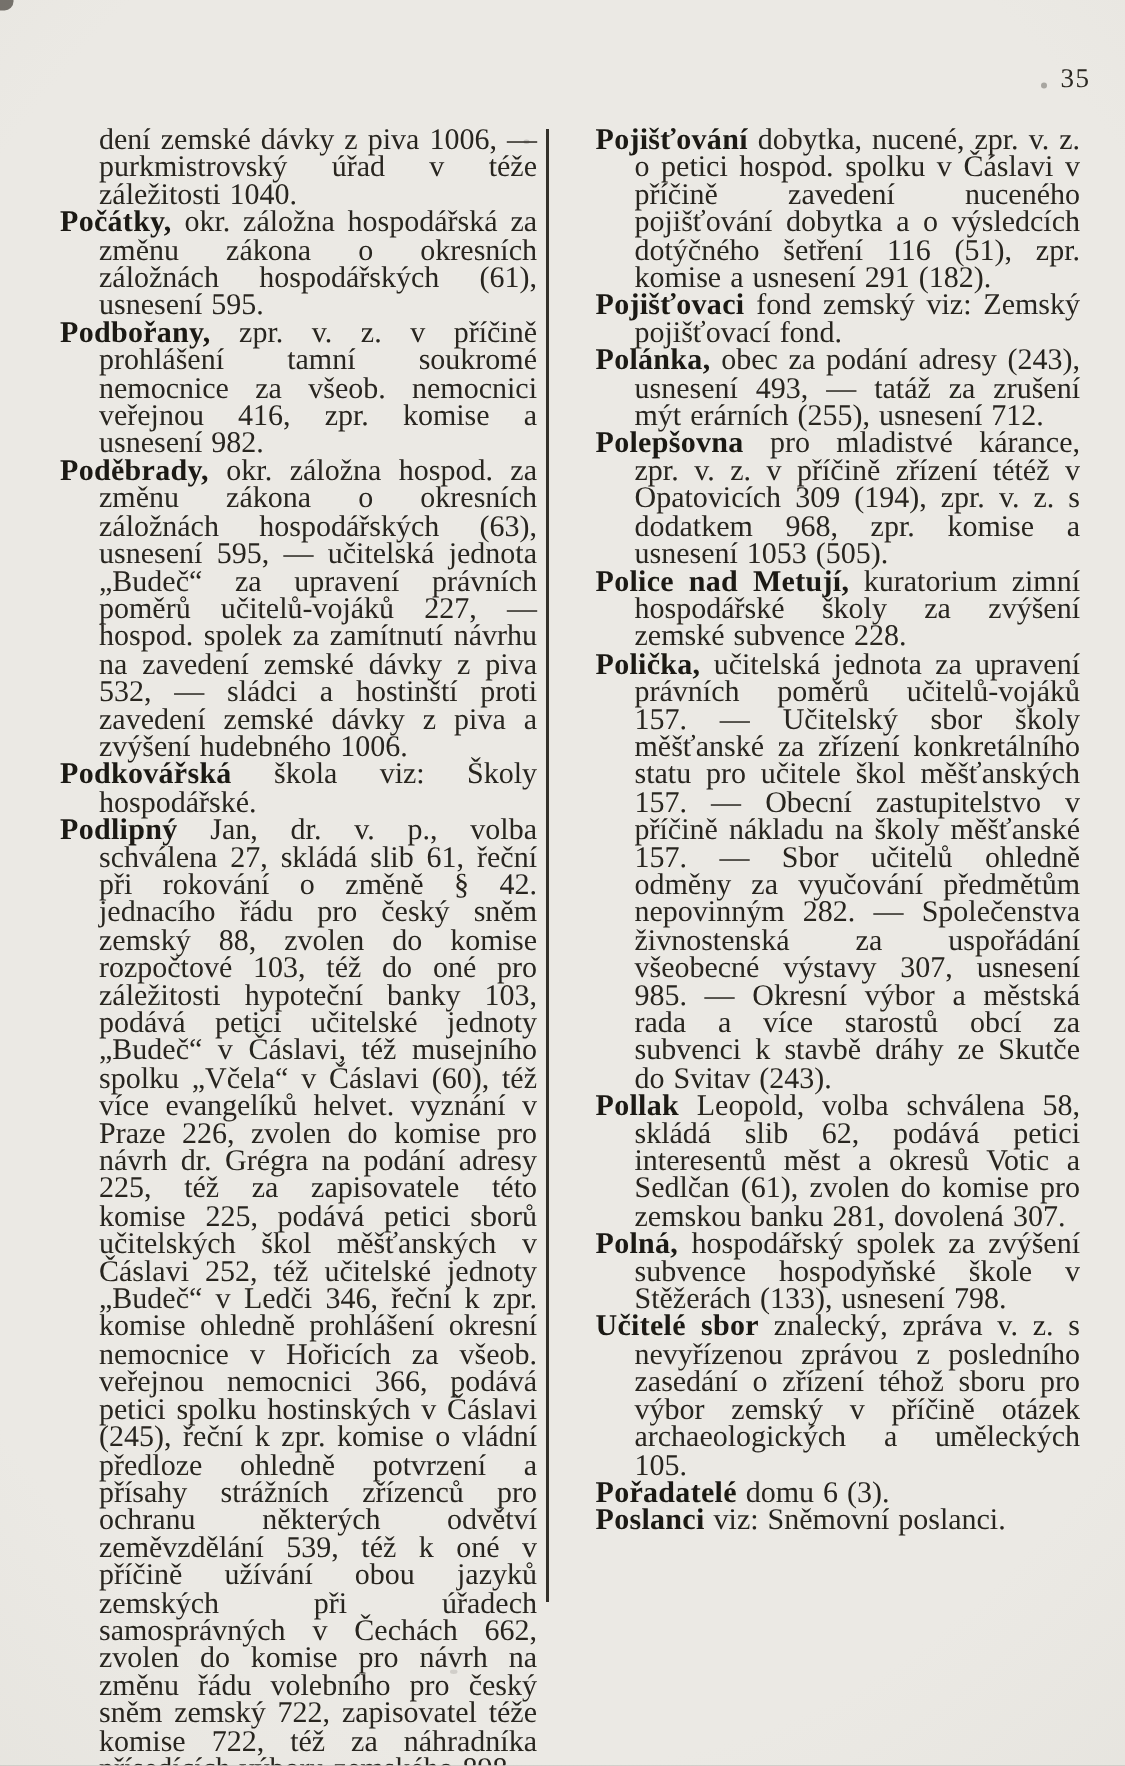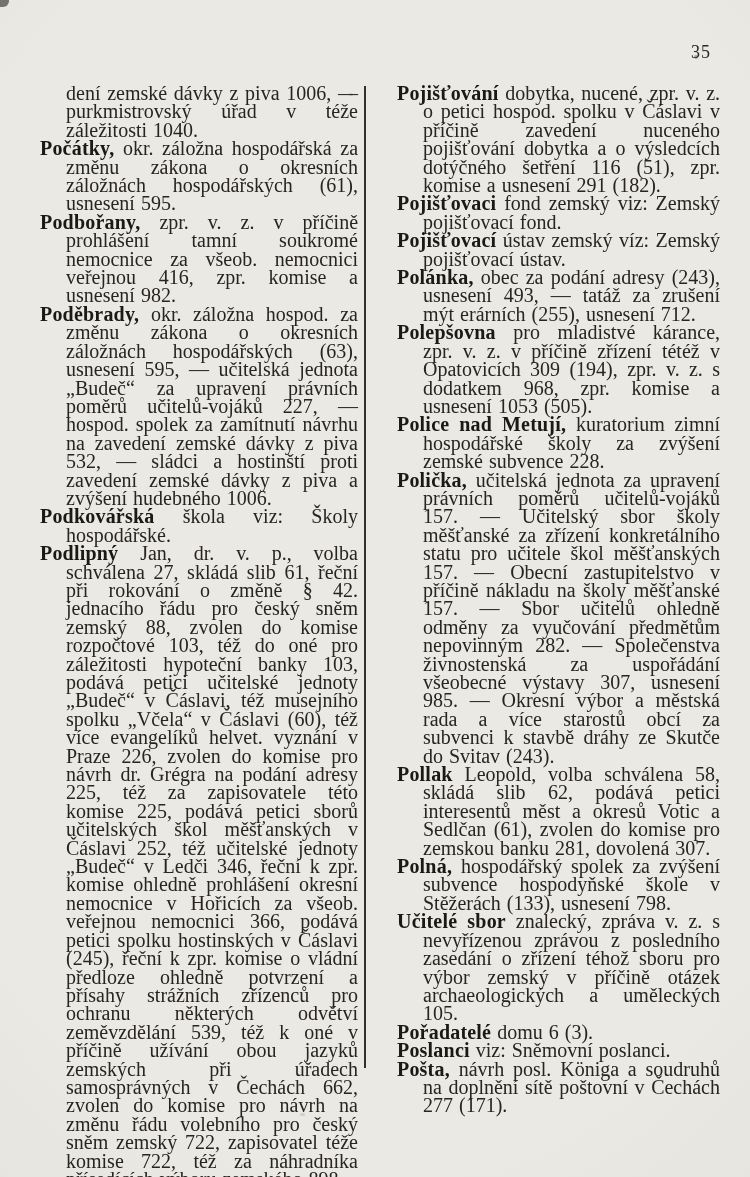--- a/index.html
+++ b/index.html
@@ -21,21 +21,21 @@
   
   .speck { position: absolute; background: #57544e; border-radius: 50%; opacity: .55; }
   .speck.s1 { left: 0; top: 0; width: 9px; height: 7px; border-radius: 0 0 6px 0; opacity: .8; }
   .speck.s2 { left: 349px; top: 93px; width: 4px; height: 3px; opacity: .25; }
   .speck.s3 { left: 694px; top: 55px; width: 4px; height: 4px; opacity: .45; }
   .speck.s4 { left: 300px; top: 1113px; width: 5px; height: 3px; opacity: .18; }
 
   .pagenum {
     position: absolute;
     top: 42px;
-    right: 39px;
+    right: 23px;
     font-size: 18px;
     letter-spacing: 1px;
     color: #2b2822;
   }
   .divider {
     position: absolute;
     left: 364px;
     top: 86px;
     width: 2px;
     height: 982px;
@@ -85,26 +85,24 @@
     <p class="entry"><span class="term">Poděbrady,</span> <span class="etext">okr. záložna hospod. za změnu zákona o okresních záložnách hospodářských (63), usnesení 595, — učitelská jednota „Budeč“ za upravení právních poměrů učitelů-vojáků 227, — hospod. spolek za zamítnutí návrhu na zavedení zemské dávky z piva 532, — sládci a hostinští proti zavedení zemské dávky z piva a zvýšení hudebného 1006.</span></p>
     <p class="entry"><span class="term">Podkovářská</span> <span class="etext">škola viz: Školy hospodářské.</span></p>
     <p class="entry"><span class="term">Podlipný</span> <span class="etext">Jan, dr. v. p., volba schválena 27, skládá slib 61, řeční při rokování o změně § 42. jednacího řádu pro český sněm zemský 88, zvolen do komise rozpočtové 103, též do oné pro záležitosti hypoteční banky 103, podává petici učitelské jednoty „Budeč“ v Čáslavi, též musejního spolku „Včela“ v Čáslavi (60), též více evangelíků helvet. vyznání v Praze 226, zvolen do komise pro návrh dr. Grégra na podání adresy 225, též za zapisovatele této komise 225, podává petici sborů učitelských škol měšťanských v Čáslavi 252, též učitelské jednoty „Budeč“ v Ledči 346, řeční k zpr. komise ohledně prohlášení okresní nemocnice v Hořicích za všeob. veřejnou nemocnici 366, podává petici spolku hostinských v Čáslavi (245), řeční k zpr. komise o vládní předloze ohledně potvrzení a přísahy strážních zřízenců pro ochranu některých odvětví zeměvzdělání 539, též k oné v příčině užívání obou jazyků zemských při úřadech samosprávných v Čechách 662, zvolen do komise pro návrh na změnu řádu volebního pro český sněm zemský 722, zapisovatel téže komise 722, též za náhradníka přísedících výboru zemského 898.</span></p>
     <p class="entry"><span class="term">Leopold,</span> <span class="etext">změna hranic viz: Roudnice.</span></p>
     <p class="entry"><span class="term">Podučitelé</span> <span class="etext">viz: Učitelé škol obecných a měšťanských.</span></p>
   </div>
 
   <div class="col col-right">
     <p class="entry"><span class="term">Pojišťování</span> <span class="etext">dobytka, nucené, zpr. v. z. o petici hospod. spolku v Čáslavi v příčině zavedení nuceného pojišťování dobytka a o výsledcích dotýčného šetření 116 (51), zpr. komise a usnesení 291 (182).</span></p>
     <p class="entry"><span class="term">Pojišťovaci</span> <span class="etext">fond zemský viz: Zemský pojišťovací fond.</span></p>
-    <p class="entry"><span class="term">Pojišťovací</span> <span class="etext">ústav zemský víz: Zemský pojišťovací ústav.</span></p>
     <p class="entry"><span class="term">Polánka,</span> <span class="etext">obec za podání adresy (243), usnesení 493, — tatáž za zrušení mýt erárních (255), usnesení 712.</span></p>
     <p class="entry"><span class="term">Polepšovna</span> <span class="etext">pro mladistvé kárance, zpr. v. z. v příčině zřízení tétéž v Opatovicích 309 (194), zpr. v. z. s dodatkem 968, zpr. komise a usnesení 1053 (505).</span></p>
     <p class="entry"><span class="term">Police nad Metují,</span> <span class="etext">kuratorium zimní hospodářské školy za zvýšení zemské subvence 228.</span></p>
     <p class="entry"><span class="term">Polička,</span> <span class="etext">učitelská jednota za upravení právních poměrů učitelů-vojáků 157. — Učitelský sbor školy měšťanské za zřízení konkretálního statu pro učitele škol měšťanských 157. — Obecní zastupitelstvo v příčině nákladu na školy měšťanské 157. — Sbor učitelů ohledně odměny za vyučování předmětům nepovinným 282. — Společenstva živnostenská za uspořádání všeobecné výstavy 307, usnesení 985. — Okresní výbor a městská rada a více starostů obcí za subvenci k stavbě dráhy ze Skutče do Svitav (243).</span></p>
     <p class="entry"><span class="term">Pollak</span> <span class="etext">Leopold, volba schválena 58, skládá slib 62, podává petici interesentů měst a okresů Votic a Sedlčan (61), zvolen do komise pro zemskou banku 281, dovolená 307.</span></p>
     <p class="entry"><span class="term">Polná,</span> <span class="etext">hospodářský spolek za zvýšení subvence hospodyňské škole v Stěžerách (133), usnesení 798.</span></p>
     <p class="entry"><span class="term">Učitelé sbor</span> <span class="etext">znalecký, zpráva v. z. s nevyřízenou zprávou z posledního zasedání o zřízení téhož sboru pro výbor zemský v příčině otázek archaeologických a uměleckých 105.</span></p>
     <p class="entry"><span class="term">Pořadatelé</span> <span class="etext">domu 6 (3).</span></p>
     <p class="entry"><span class="term">Poslanci</span> <span class="etext">viz: Sněmovní poslanci.</span></p>
-    <p class="entry"><span class="term">Pošta,</span> <span class="etext">návrh posl. Königa a soudruhů na doplnění sítě poštovní v Čechách 277 (171).</span></p>
   </div>
 
 </div>
 
 </body></html>

